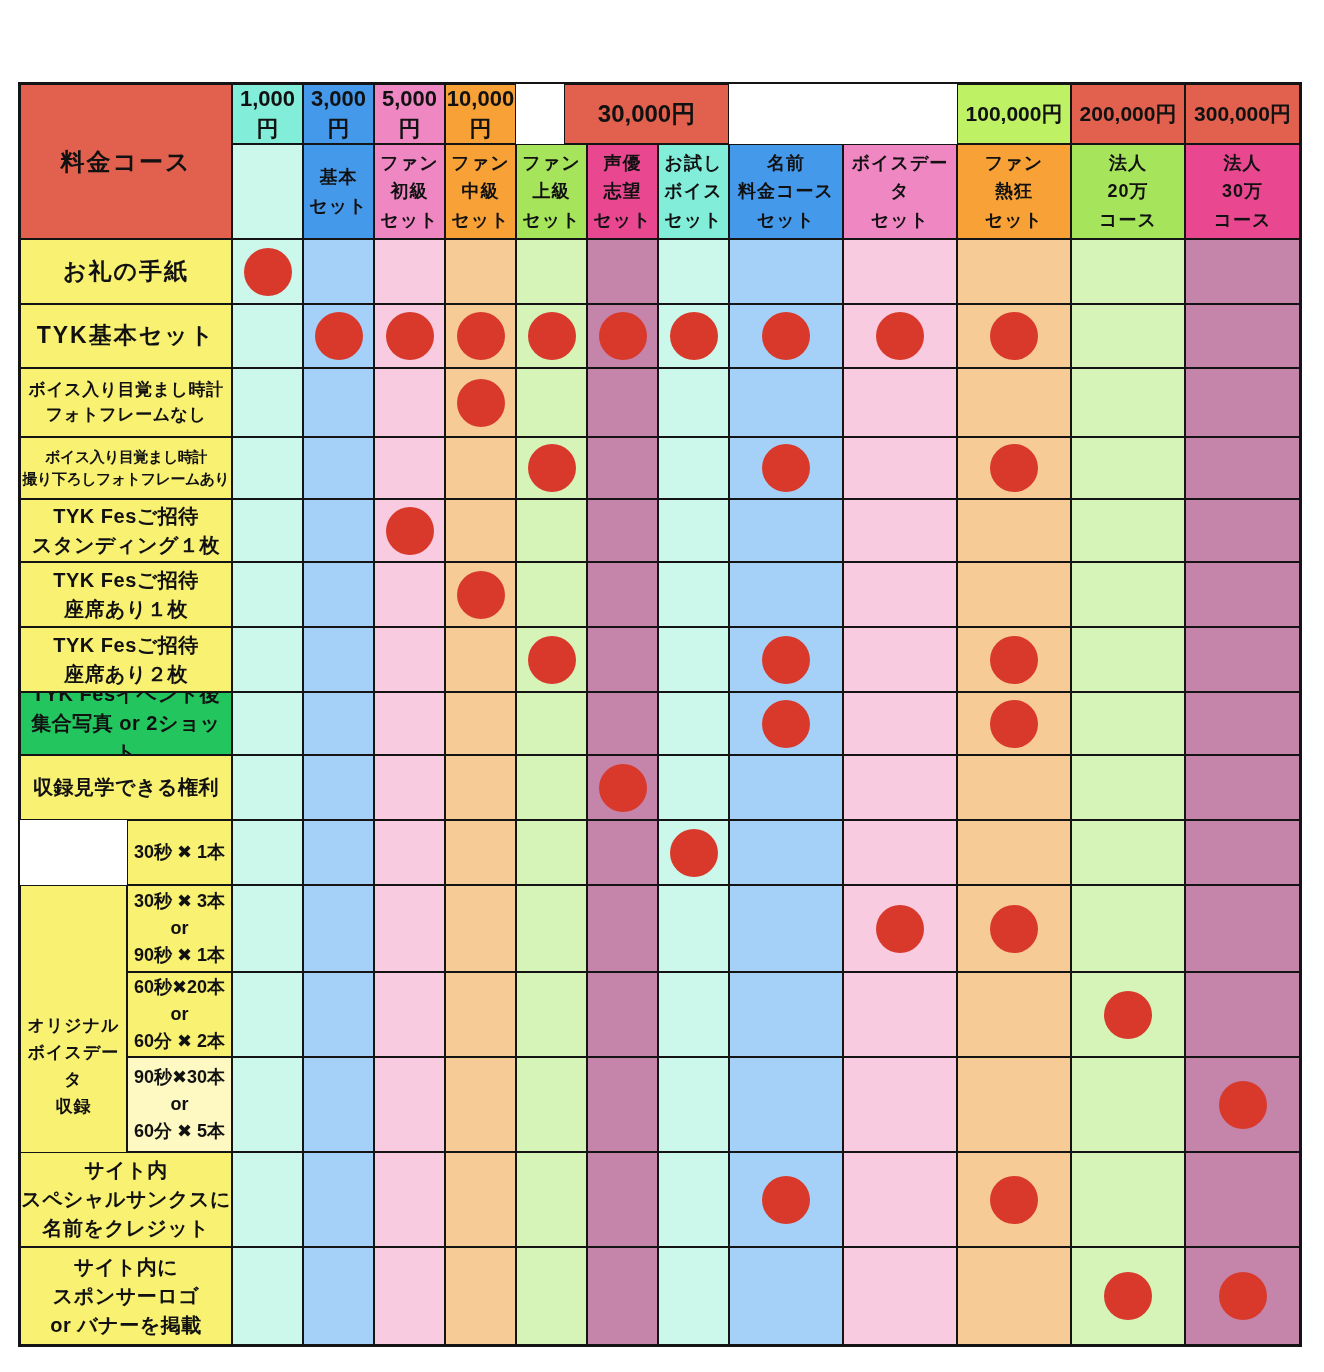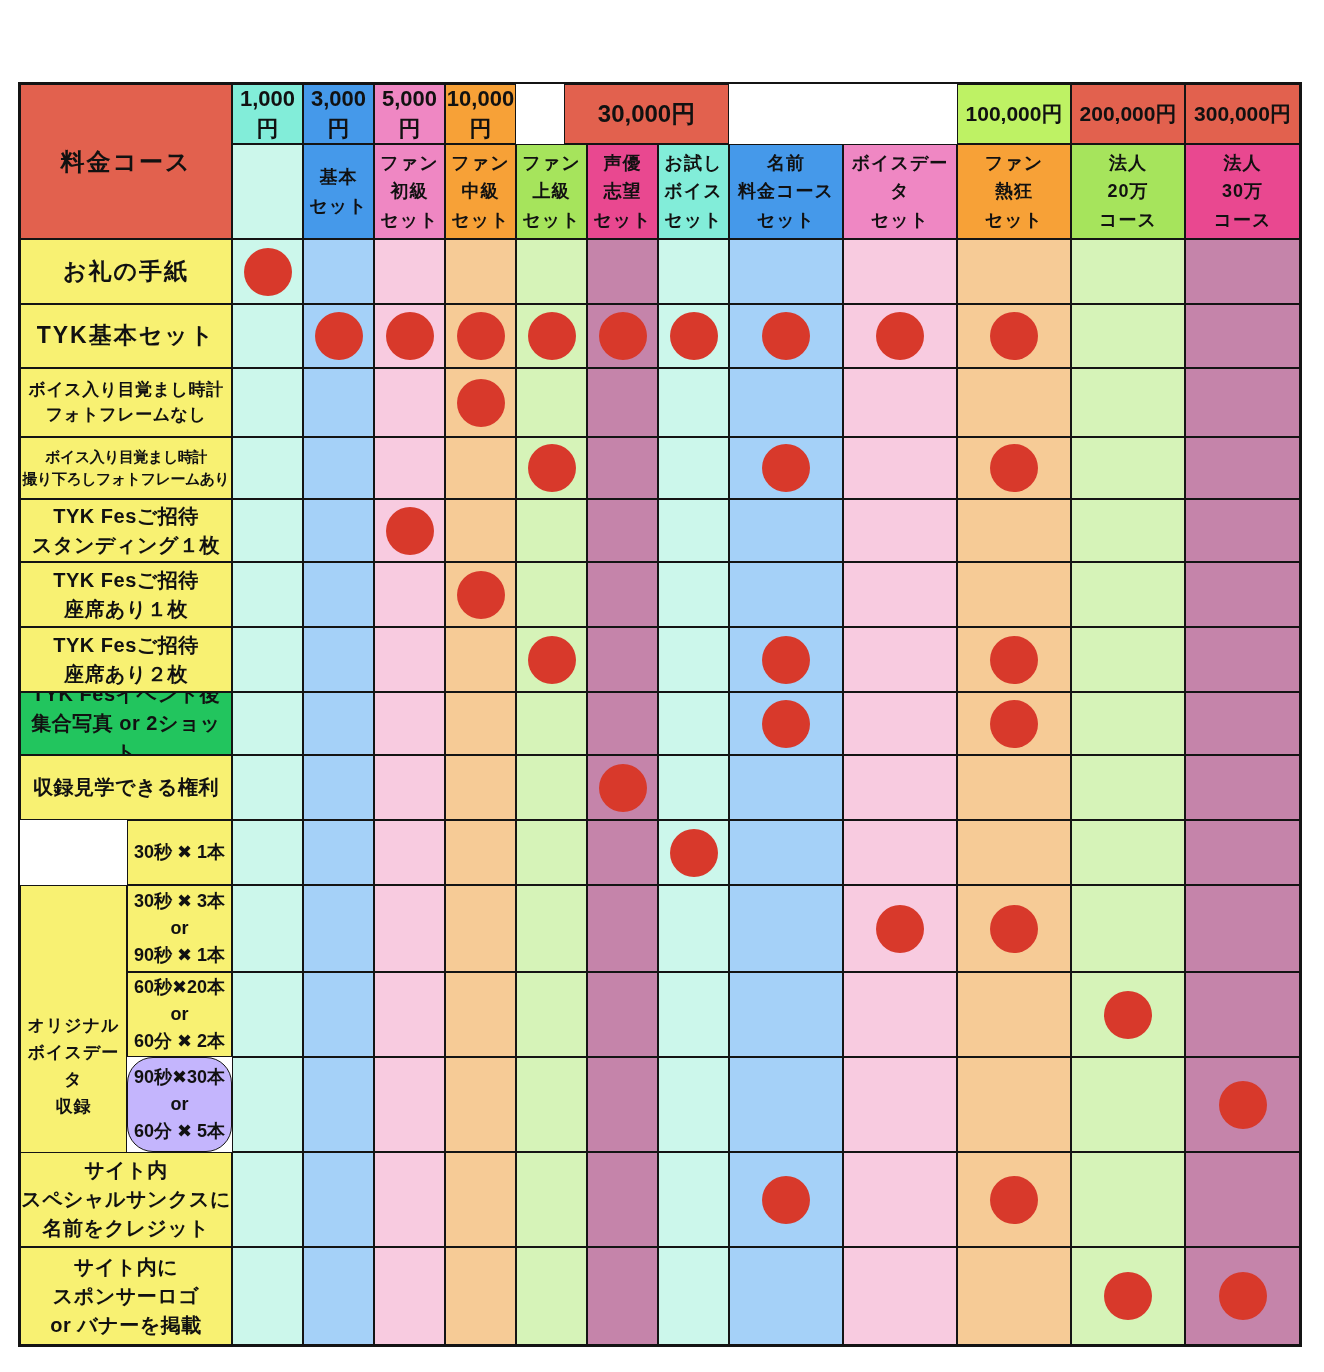--- a/index.html
+++ b/index.html
@@ -358,21 +358,21 @@
       <div class="c dcell" style="grid-area: 14 / 7; background: rgb(214, 243, 184);"></div>
       <div class="c dcell" style="grid-area: 14 / 8; background: rgb(197, 132, 170);"></div>
       <div class="c dcell" style="grid-area: 14 / 9; background: rgb(204, 247, 235);"></div>
       <div class="c dcell" style="grid-area: 14 / 10; background: rgb(165, 209, 248);"></div>
       <div class="c dcell" style="grid-area: 14 / 11; background: rgb(248, 203, 224);"></div>
       <div class="c dcell" style="grid-area: 14 / 12; background: rgb(246, 203, 150);"></div>
       <div class="c dcell" style="grid-area: 14 / 13; background: rgb(214, 243, 184);">
         <div class="dot" style="background: rgb(216, 57, 43);"></div>
       </div>
       <div class="c dcell" style="grid-area: 14 / 14; background: rgb(197, 132, 170);"></div>
-      <div class="c sub rowlabel" style="grid-area: 15 / 2 / auto / 3; background: #c4b5fd; border-radius: 26px;">
+      <div class="c sub rowlabel" style="grid-area: 15 / 2 / auto / 3; background: #fef9c3;">
         <div class="ln">90秒✖30本</div>
         <div class="ln">or</div>
         <div class="ln">60分 ✖ 5本</div>
       </div>
       <div class="c dcell" style="grid-area: 15 / 3; background: rgb(204, 247, 235);"></div>
       <div class="c dcell" style="grid-area: 15 / 4; background: rgb(165, 209, 248);"></div>
       <div class="c dcell" style="grid-area: 15 / 5; background: rgb(248, 203, 224);"></div>
       <div class="c dcell" style="grid-area: 15 / 6; background: rgb(246, 203, 150);"></div>
       <div class="c dcell" style="grid-area: 15 / 7; background: rgb(214, 243, 184);"></div>
       <div class="c dcell" style="grid-area: 15 / 8; background: rgb(197, 132, 170);"></div>

